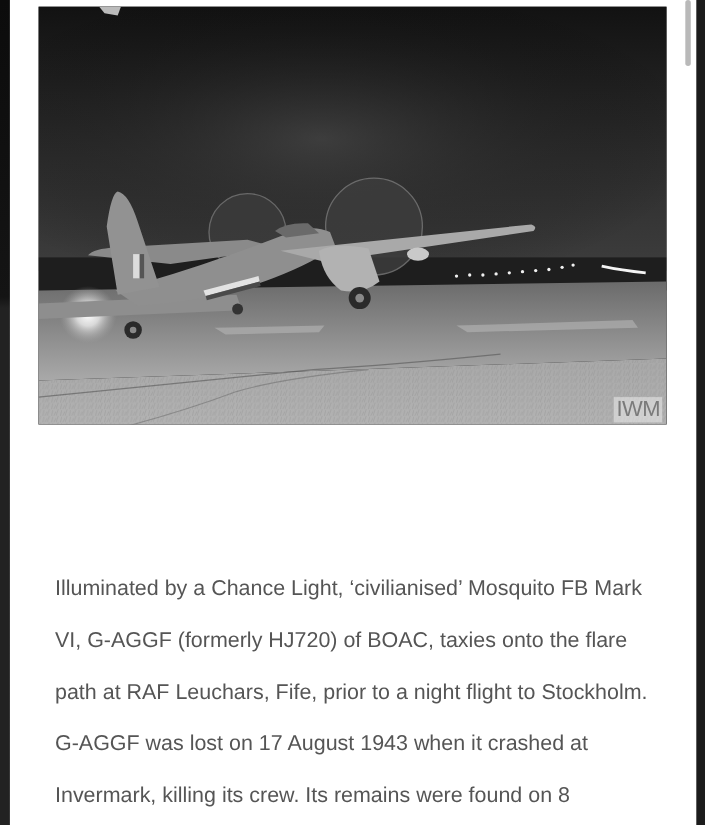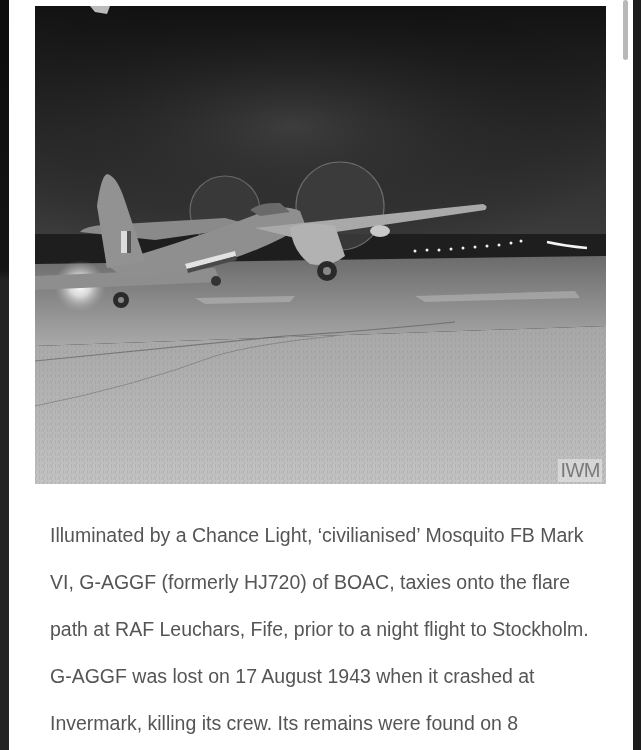--- a/index.html
+++ b/index.html
@@ -19,21 +19,21 @@
     }
     .panel {
       position:absolute; left:9px; top:0; width:624px; height:750px;
       background:#ffffff;
     }
     .scrollbar {
       position:absolute; left:623px; top:0; width:5px; height:60px;
       background:#b9b9b9; border-radius:3px;
     }
     .photo {
-      position:absolute; left:35px; top:6px; width:571px; height:478px;
+      position:absolute; left:35px; top:6px; width:571px; height:380px;
       overflow:hidden; background:#111;
     }
     .photo svg { display:block; }
     .watermark {
       position:absolute; right:4px; bottom:2px;
       font-size:20px; color:#7a7a7a; letter-spacing:-0.5px;
       background:rgba(235,235,235,0.55); padding:0 2px;
       font-family:"Liberation Sans", sans-serif;
     }
     .caption {

